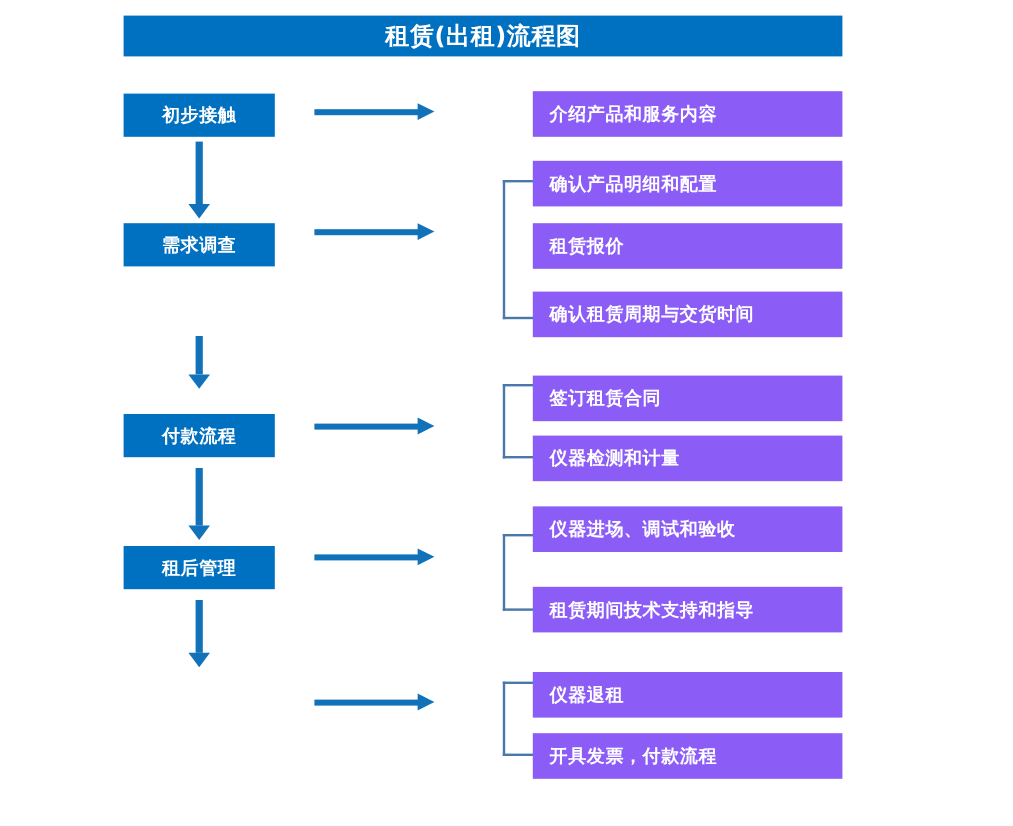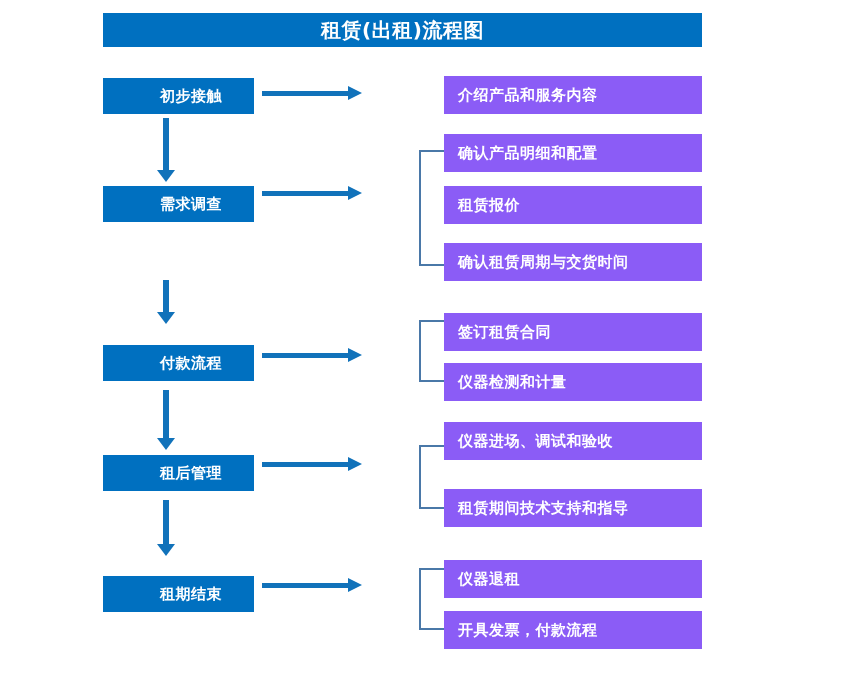--- a/index.html
+++ b/index.html
@@ -46,21 +46,20 @@
   
   .stage-box {
     position: absolute;
     left: 103px;
     width: 126px;
     height: 36px;
     background: #0070C0;
     display: flex;
     align-items: center;
     justify-content: center;
-    padding-left: 25px;
   }
   .stage-box .txt {
     color: #ffffff;
     font-size: 15px;
     font-weight: bold;
     line-height: 1;
     letter-spacing: 0.5px;
   }
 
   
@@ -244,23 +243,20 @@
     <span class="txt">仪器进场、调试和验收</span>
   </div>
   <div class="detail-box" style="top:489px">
     <span class="txt">租赁期间技术支持和指导</span>
   </div>
   <div class="v-arrow" style="top:500px;height:56px">
     <div class="shaft" style="height:44px"></div>
     <div class="head" style="top:44px"></div>
   </div>
 
-  <div class="stage-box" style="top:576px">
-    <span class="txt">租期结束</span>
-  </div>
   <div class="h-arrow" style="top:578px">
     <div class="shaft"></div>
     <div class="head"></div>
   </div>
   <div class="bracket" style="top:568px;height:62px">
     <div class="spine"></div>
     <div class="stub top"></div>
     <div class="stub bottom"></div>
   </div>
   <div class="detail-box" style="top:560px">

